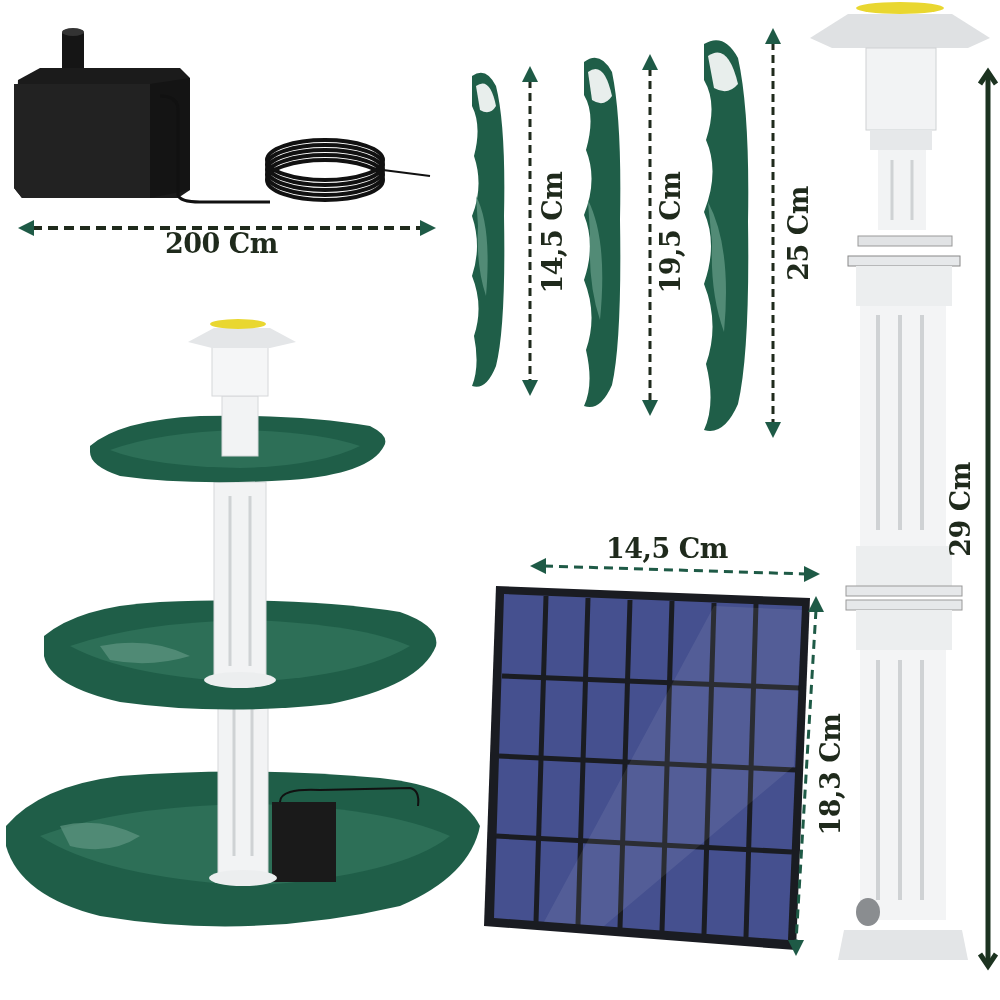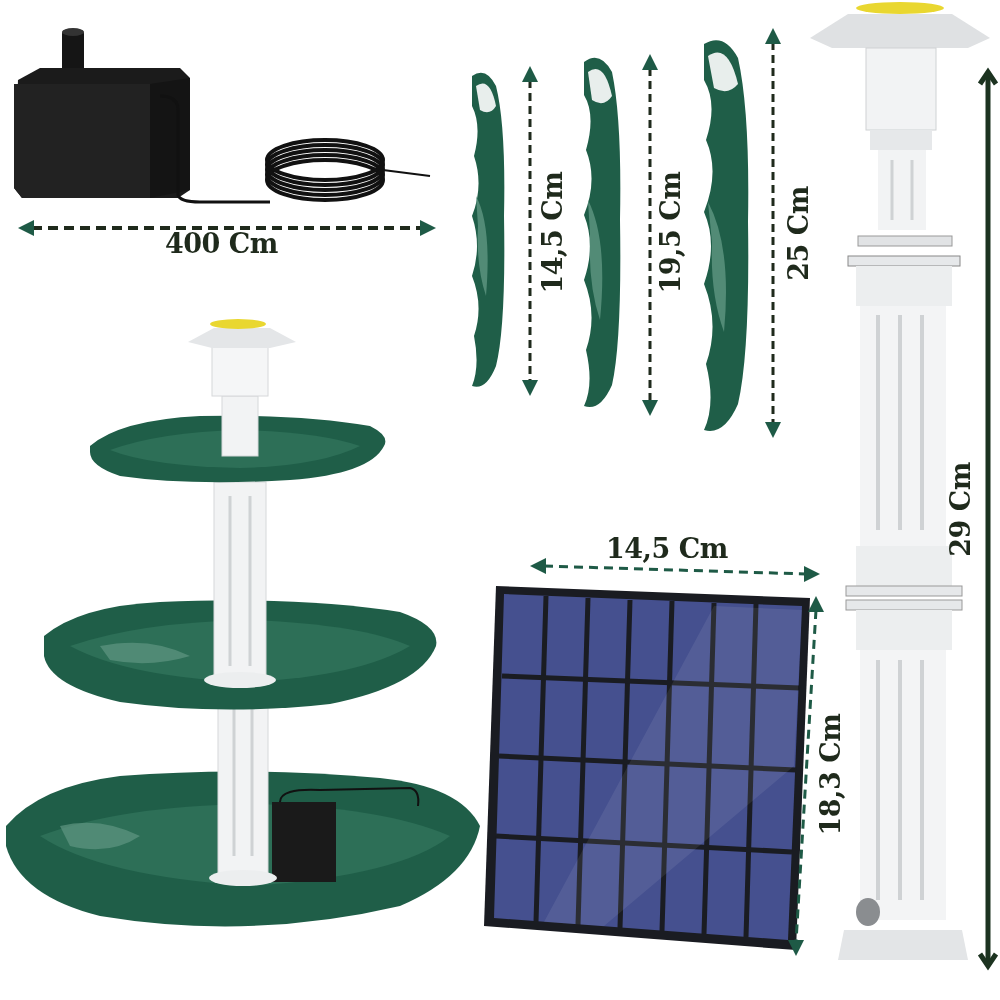--- a/index.html
+++ b/index.html
@@ -26,21 +26,21 @@
     <ellipse cx="325" cy="145" rx="58" ry="20" fill="none" stroke="#111" stroke-width="4"></ellipse>
     <ellipse cx="325" cy="140" rx="58" ry="20" fill="none" stroke="#111" stroke-width="4"></ellipse>
     <path d="M383 150 L430 156" stroke="#111" stroke-width="2" fill="none"></path>
   </svg>
 
   <svg style="left:18px;top:218px" width="420" height="20" viewBox="0 0 420 20">
     <line x1="14" y1="10" x2="404" y2="10" stroke="#1f2a1c" stroke-width="4" stroke-dasharray="10 6"></line>
     <polygon points="0,10 16,2 16,18" fill="#1e5a46"></polygon>
     <polygon points="418,10 402,2 402,18" fill="#1e5a46"></polygon>
   </svg>
-  <div class="label" style="left:165px;top:228px;">400 Cm</div>
+  <div class="label" style="left:165px;top:228px;">200 Cm</div>
 
   <svg style="left:466px;top:66px" width="46" height="330" viewBox="0 0 46 330">
     <path d="M6 10 Q20 0 30 20 Q40 60 38 150 Q40 260 30 300 Q20 325 6 320 Q14 300 8 270 Q18 240 6 210 Q16 180 6 150 Q18 120 8 90 Q16 60 6 40 Z" fill="#1f5e48"></path>
     <path d="M10 20 Q24 10 30 40 Q24 50 14 44 Z" fill="#e8eeec"></path>
     <path d="M10 130 Q26 160 20 230 Q10 200 12 160 Z" fill="#5f9682" opacity="0.8"></path>
   </svg>
   <svg style="left:520px;top:66px" width="20" height="330" viewBox="0 0 20 330">
     <line x1="10" y1="14" x2="10" y2="316" stroke="#1f2a1c" stroke-width="3" stroke-dasharray="8 5"></line>
     <polygon points="10,0 2,16 18,16" fill="#1e5a46"></polygon>
     <polygon points="10,330 2,314 18,314" fill="#1e5a46"></polygon>

